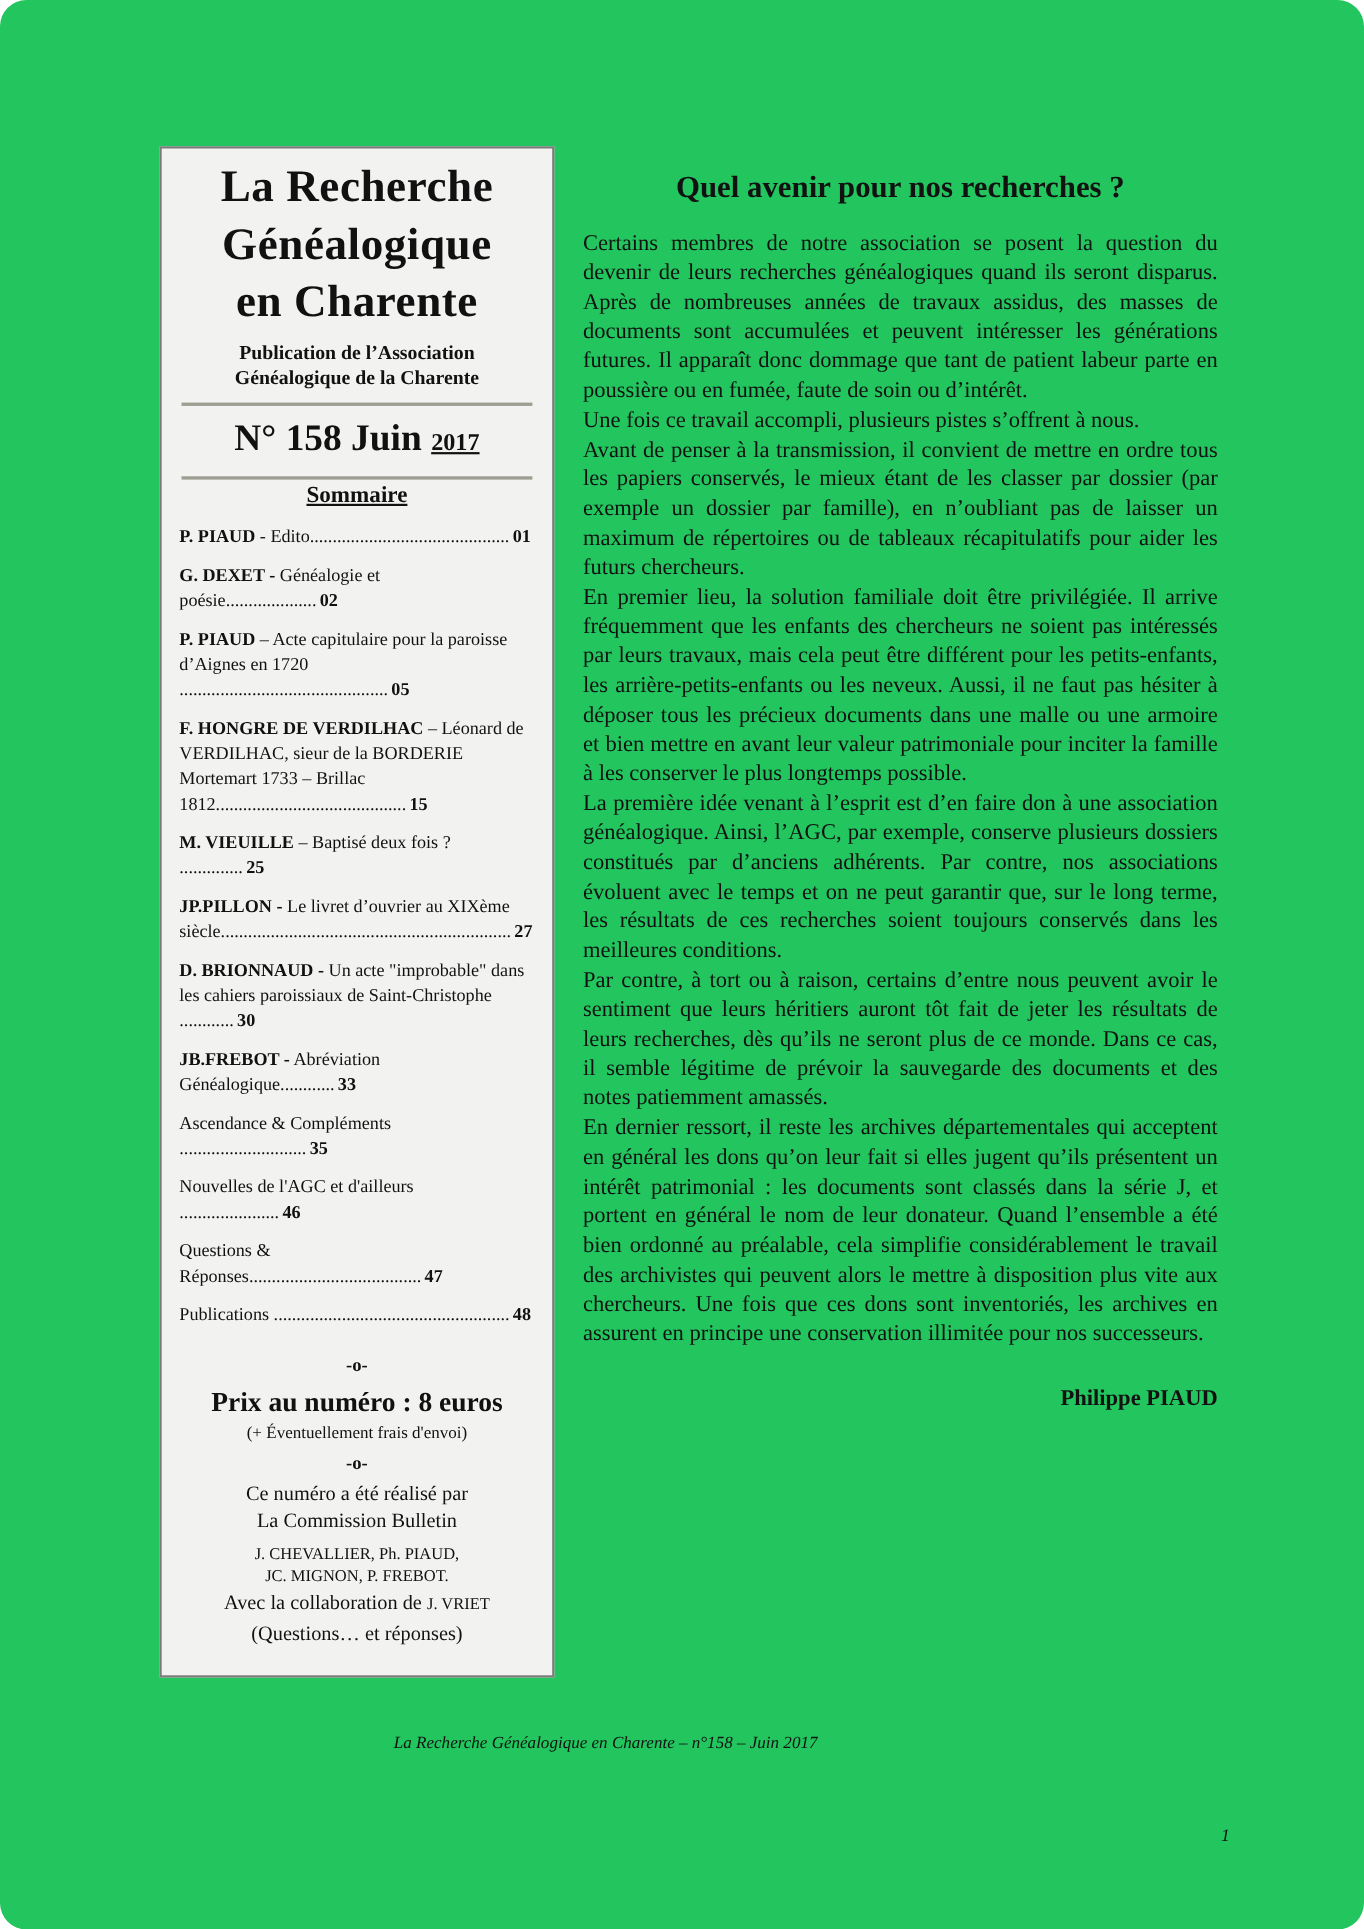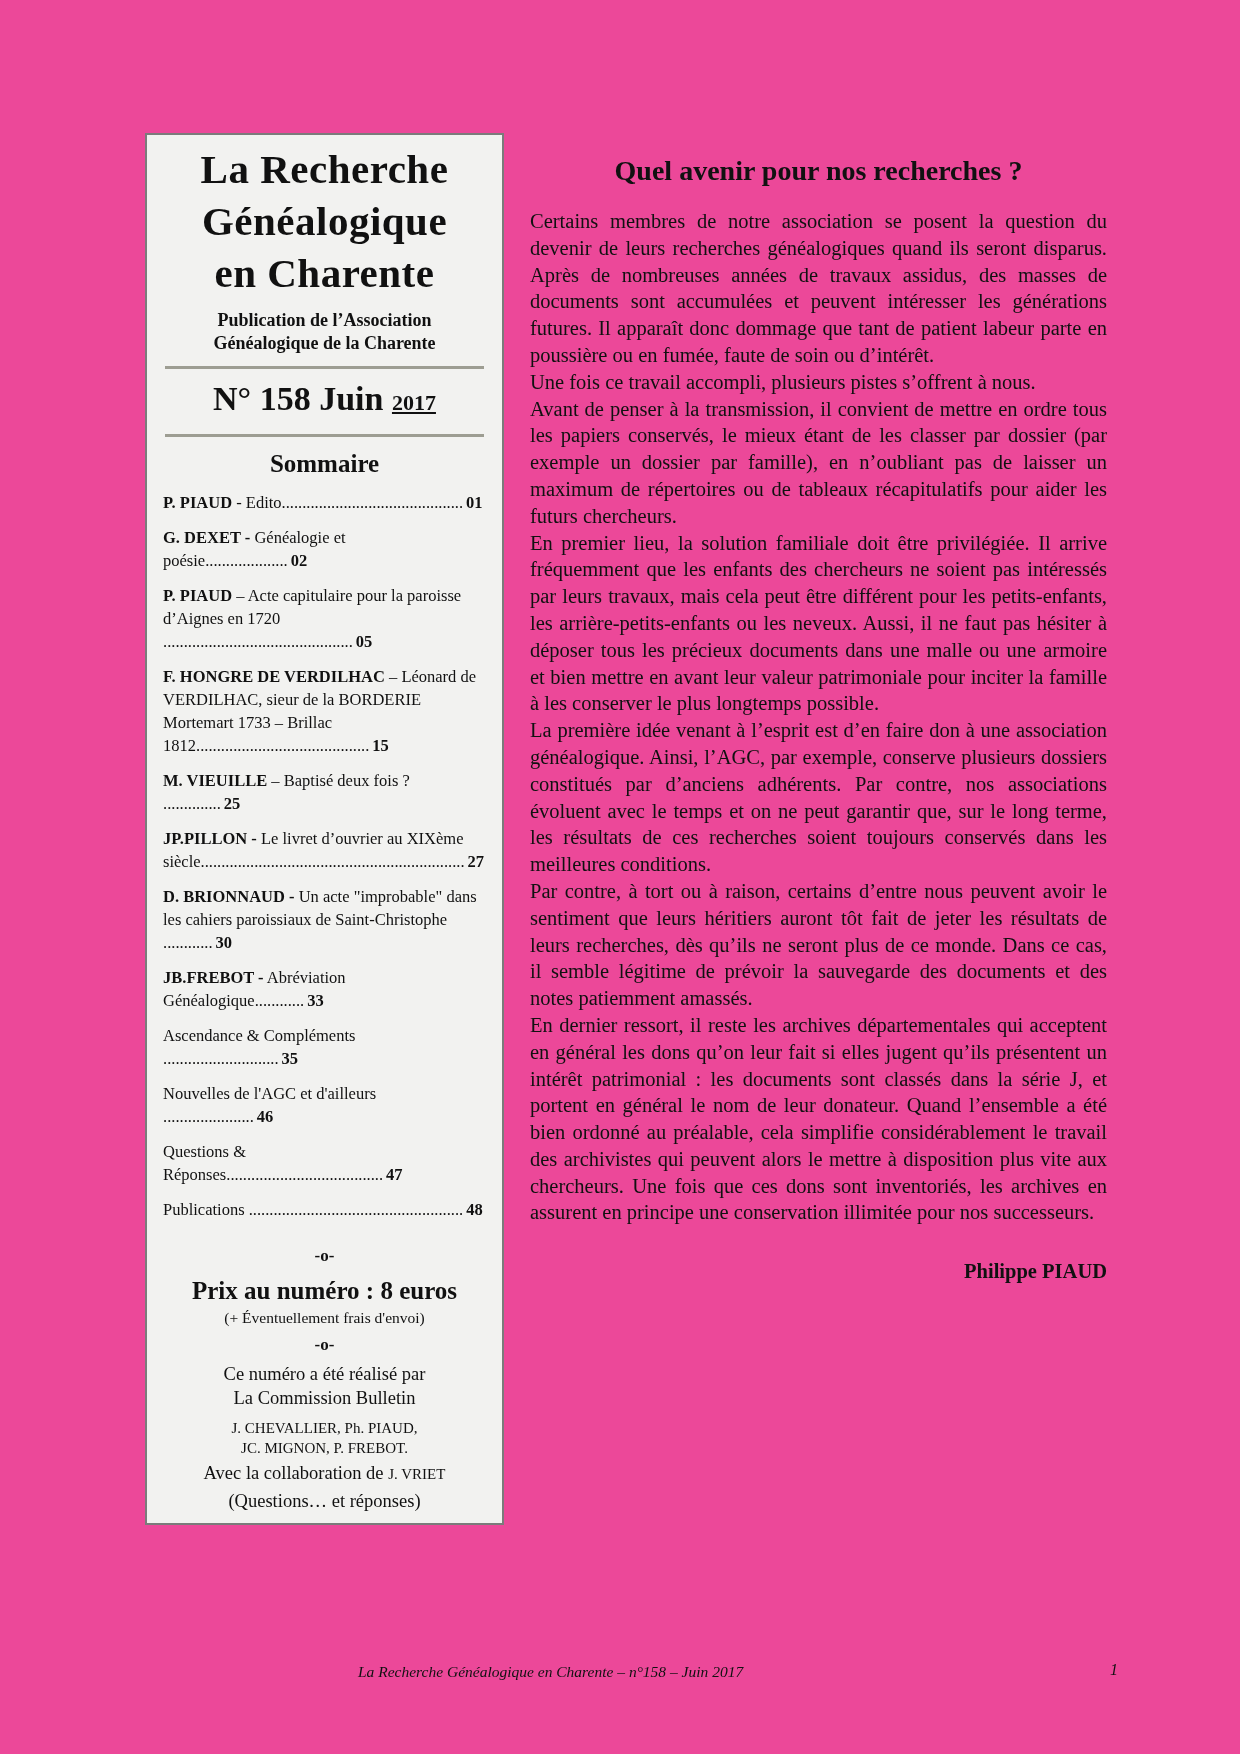--- a/index.html
+++ b/index.html
@@ -1,52 +1,52 @@
 <!DOCTYPE html>
 <html lang="fr"><head>
 <meta charset="utf-8">
 <style>
   html,body{margin:0;padding:0;background:#ffffff;}
   .page{
-    position:relative;width:1240px;height:1754px;background:#ec4899;
-    font-family:"Liberation Serif", serif;color:#111;overflow:hidden;
+    position:relative;width:1240px;height:1754px;background:#22c55e;
+    font-family:"Liberation Serif", serif;color:#111;overflow:hidden;border-radius:24px;
   }
   
   .mast{
     position:absolute;left:145px;top:133px;width:359px;height:1392px;
     background:#f2f2f0;border:2px solid #7b7b7b;box-sizing:border-box;
     padding:8px 16px 0 16px;text-align:center;overflow:hidden;
   }
   .mast-title{font-size:41px;font-weight:bold;line-height:52px;margin-top:0;letter-spacing:.5px;}
   .mast-sub{font-size:18px;font-weight:bold;line-height:23px;margin-top:10px;}
   .rule{height:3px;background:#9d9d92;border:0;margin:11px 2px 0 2px;}
   .rule2{margin-top:9px;}
   .issue{font-size:34px;font-weight:bold;margin-top:8px;line-height:44px;}
   .issue-year{font-size:22px;text-decoration:underline;}
-  .sommaire{display:inline-block;font-size:25px;font-weight:bold;margin-top:14px;line-height:26px;}
+  .sommaire{display:inline-block;font-size:21px;font-weight:bold;text-decoration:underline;line-height:26px;}
   .toc{margin-top:14px;text-align:left;font-size:16.5px;line-height:23px;}
   .toc-entry{margin:0 0 12px 0;}
   .toc-author{font-weight:bold;}
   .toc-page{font-weight:bold;margin-left:3px;}
   .d{font-weight:bold;font-size:17px;line-height:22px;}
   .d1{margin-top:24px;} .d2{margin-top:6px;}
   .price{font-size:25px;font-weight:bold;margin-top:8px;line-height:32px;}
   .price-note{font-size:15.5px;margin-top:1px;line-height:20px;}
   .made{font-size:18.5px;line-height:24px;margin-top:6px;}
   .committee{font-size:15px;line-height:20px;margin-top:8px;}
   .collab{font-size:18.5px;line-height:24px;margin-top:3px;}
   .small-name{font-size:15px;}
   .collab-note{font-size:18.5px;line-height:24px;margin-top:3px;}
   
   .article{position:absolute;left:530px;top:152px;width:577px;}
   .article-title{font-size:28px;font-weight:bold;text-align:center;line-height:38px;margin:0 0 18px 0;}
   .article p{margin:0;font-size:20.5px;line-height:26.8px;text-align:justify;}
   .signature{margin-top:34px;text-align:right;font-size:20.5px;font-weight:bold;}
   
-  .footer-line{position:absolute;left:358px;top:1663px;font-style:italic;font-size:15.5px;}
+  .footer-line{position:absolute;left:358px;top:1576px;font-style:italic;font-size:15.5px;}
   .footer-page{position:absolute;left:1110px;top:1661px;font-style:italic;font-size:16px;}
 </style>
 </head>
 <body>
 
 <div class="page">
 
   <div class="mast">
     <div class="mast-title">
       <div>La Recherche</div>

